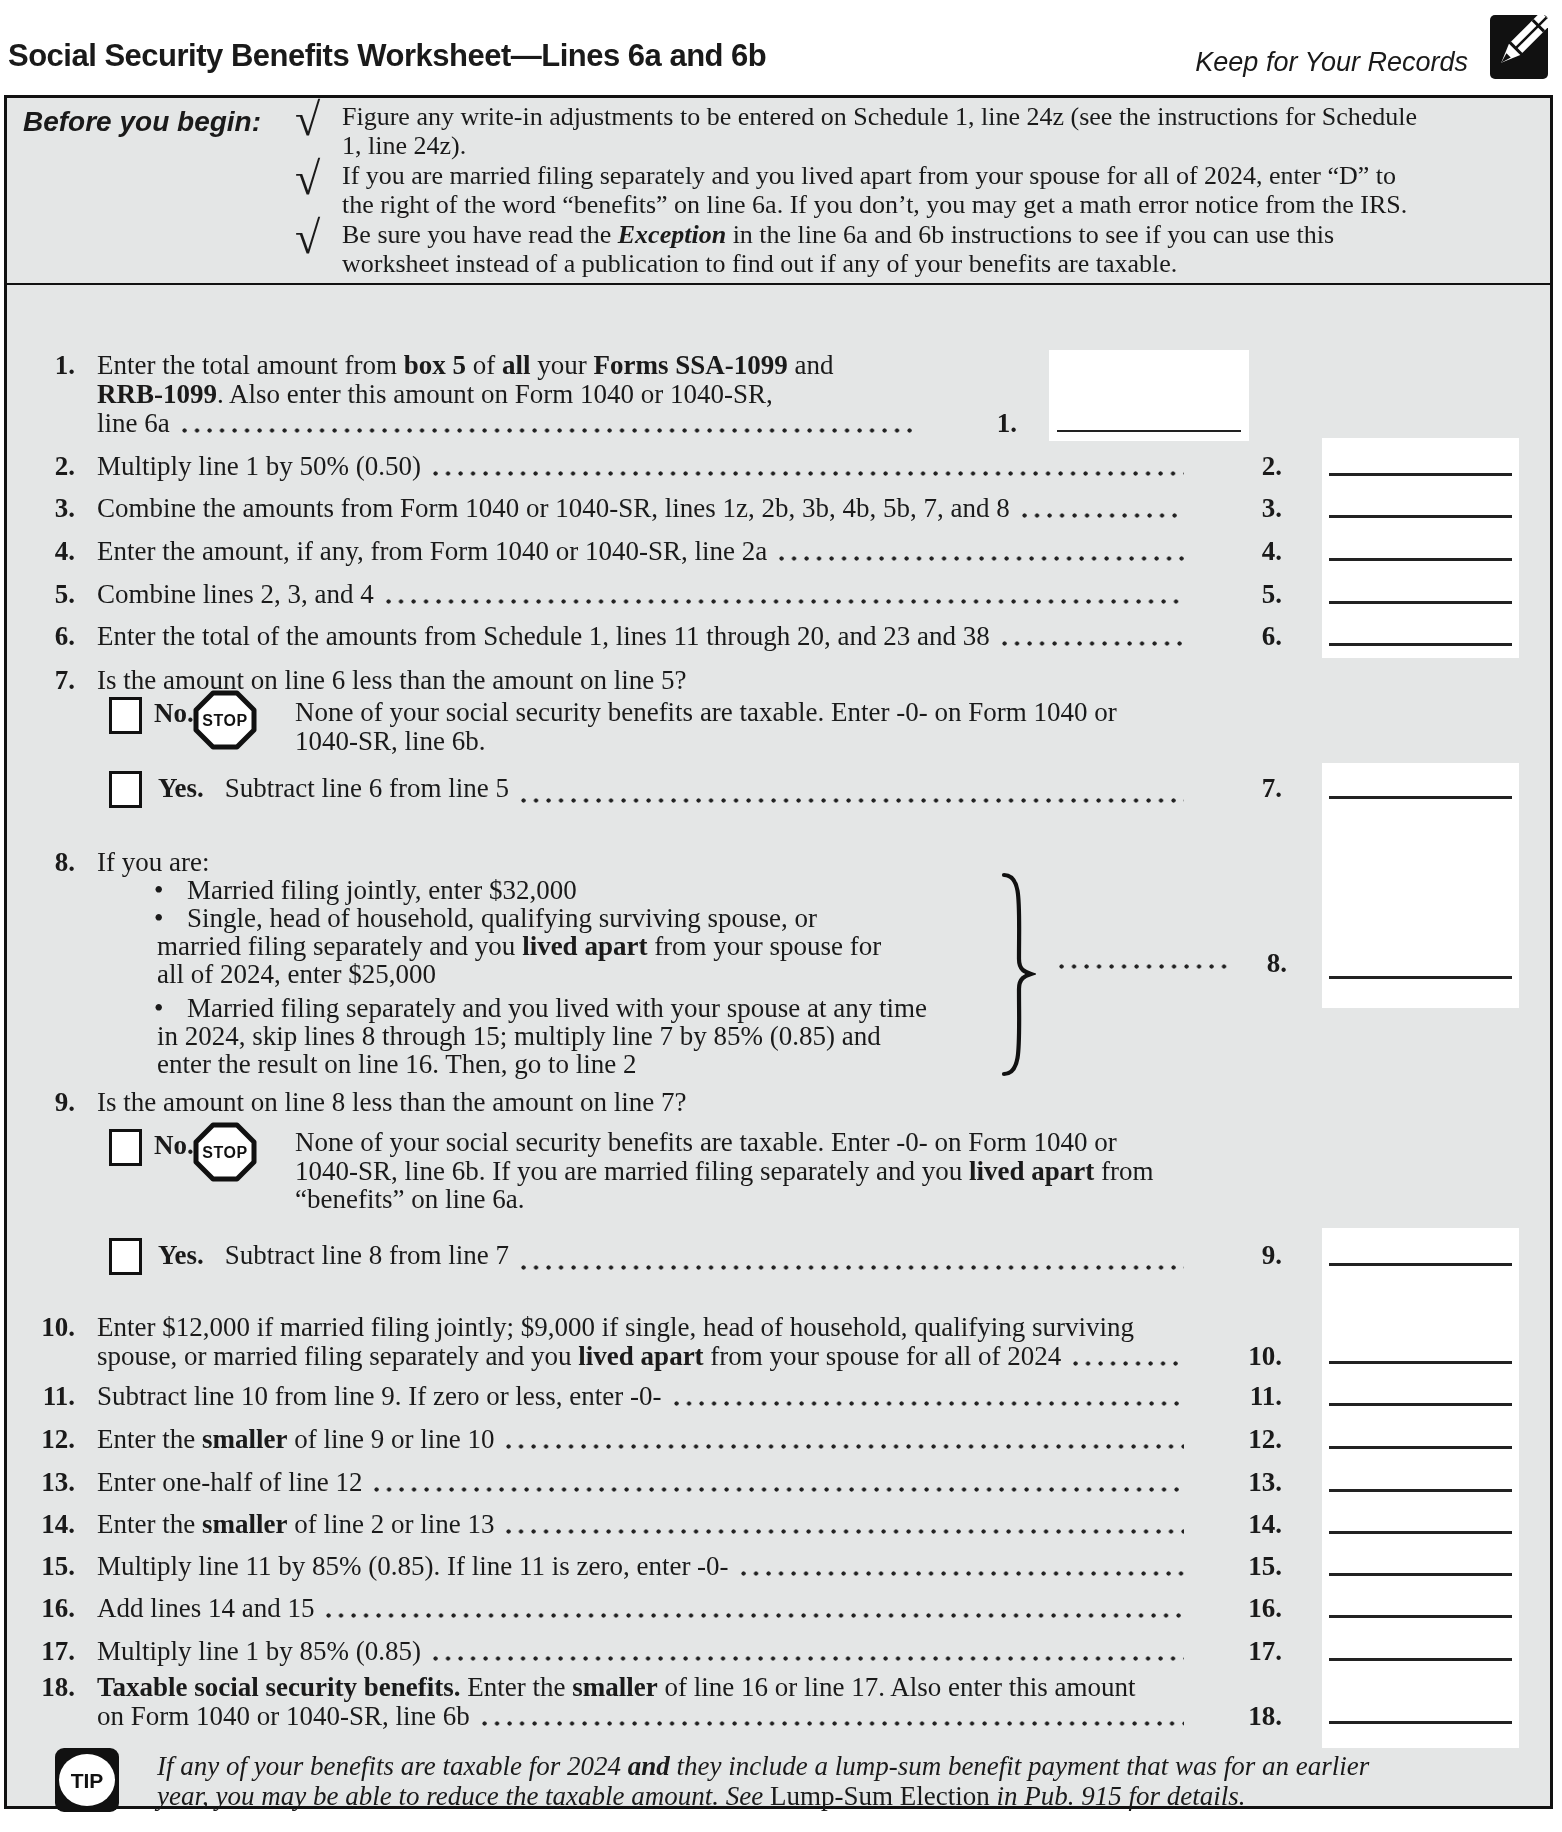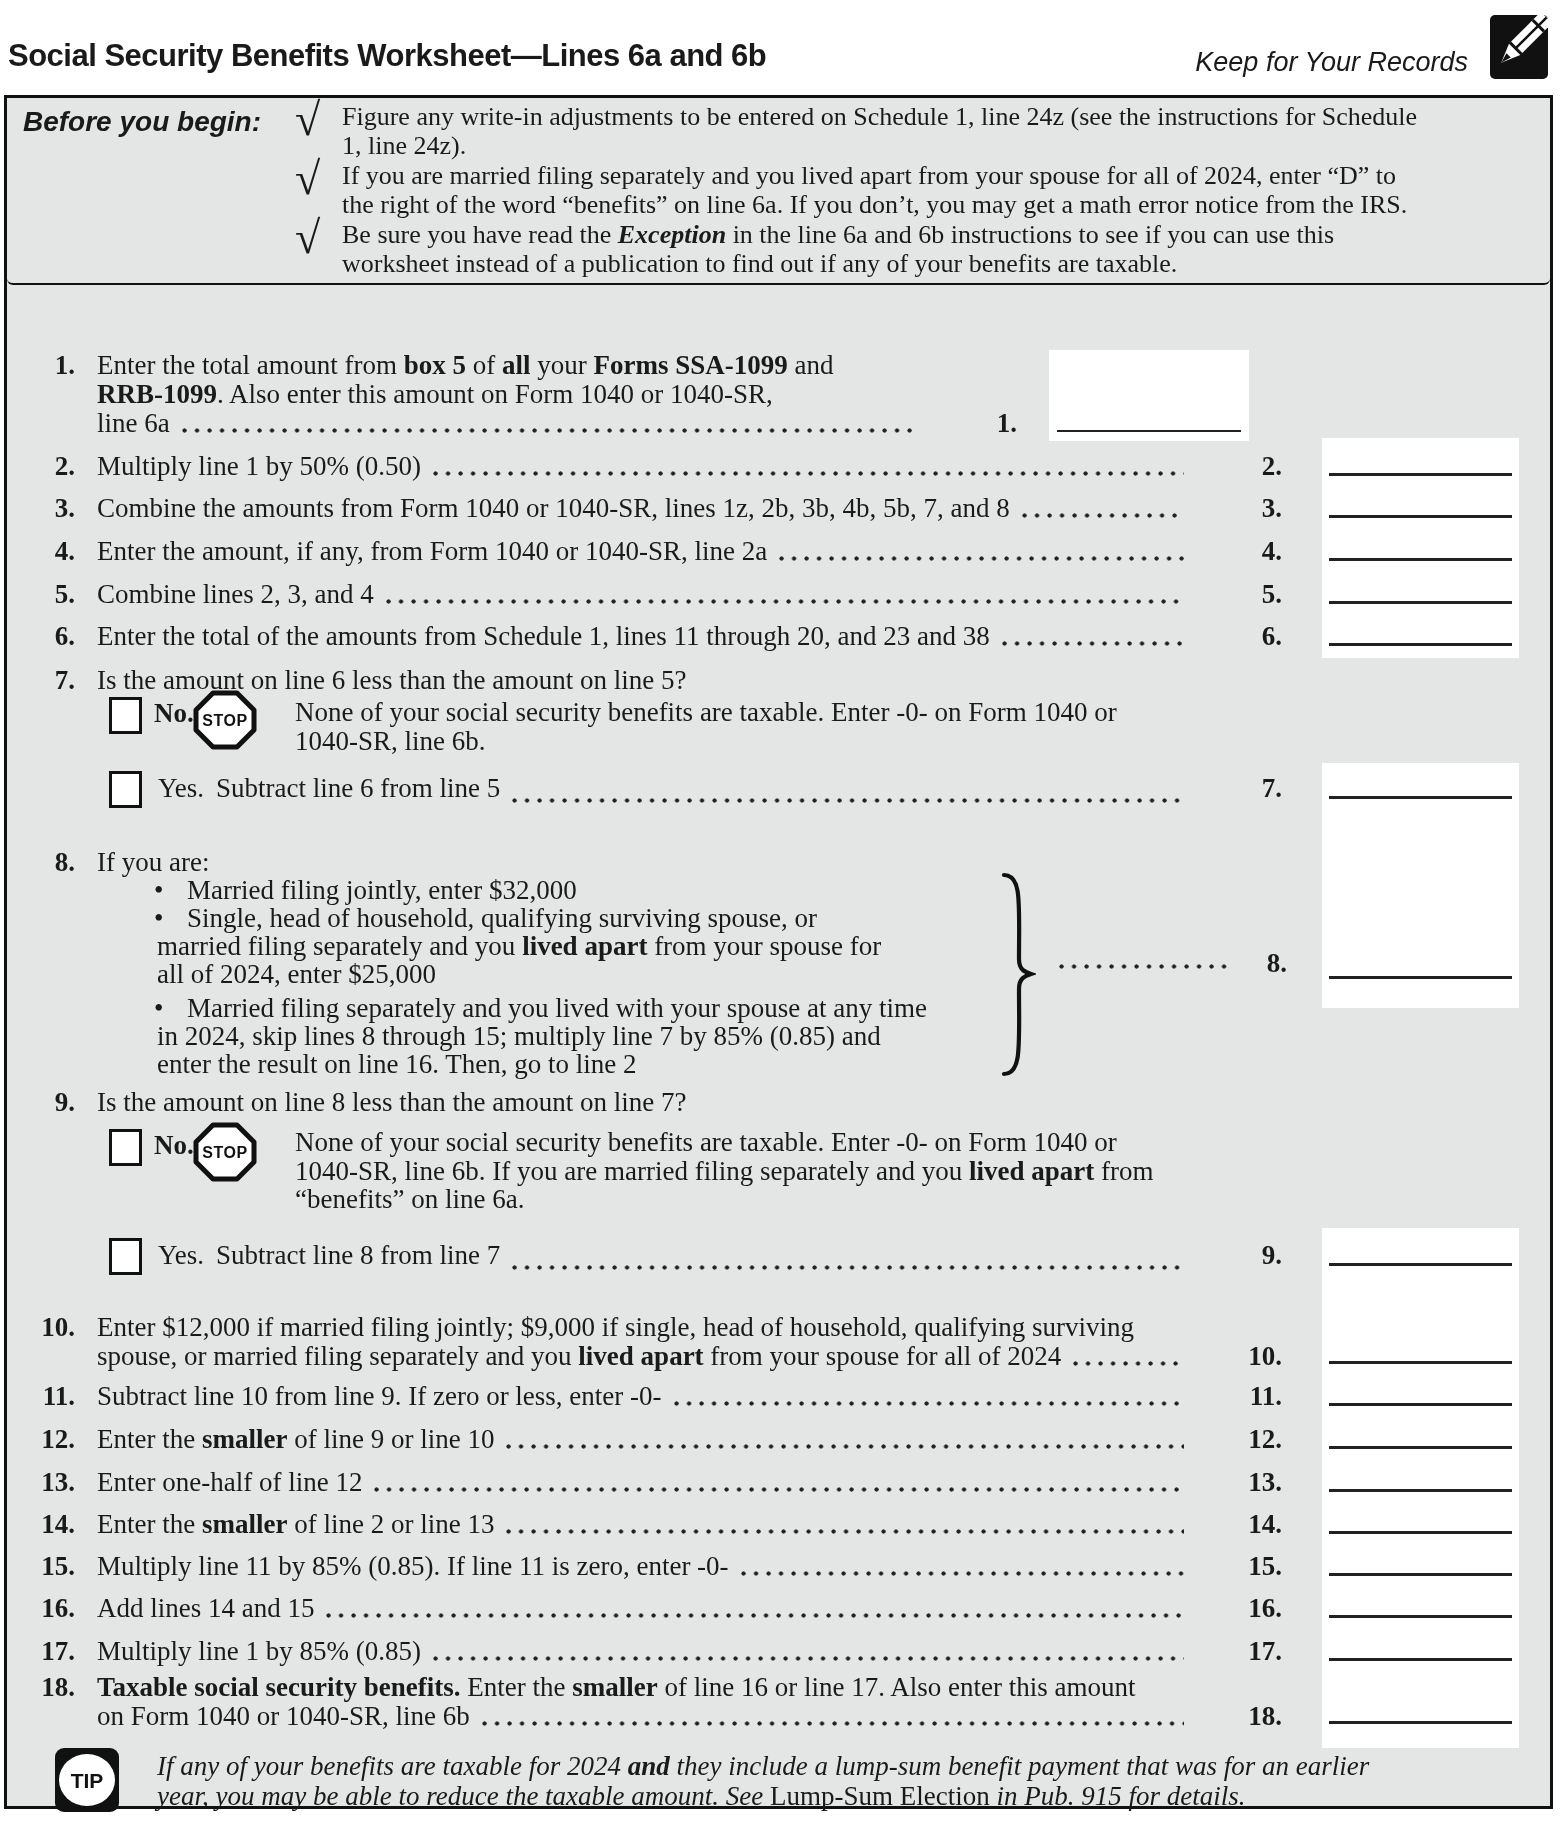--- a/index.html
+++ b/index.html
@@ -6,21 +6,21 @@
   .page{position:relative;width:1562px;height:1832px;background:#fff;overflow:hidden;
         font-family:"Liberation Serif",serif;color:#1a1a1a;}
   
   .hdr{position:absolute;left:0;top:0;width:100%;height:95px;background:#fff;}
   .title{position:absolute;left:8px;top:38px;font:700 31px "Liberation Sans",sans-serif;letter-spacing:-.5px;white-space:nowrap;}
   .keep{position:absolute;right:94px;top:47px;font:italic 400 27px "Liberation Sans",sans-serif;white-space:nowrap;}
   #pencil{position:absolute;right:14px;top:15px;}
   
   .sheet{position:absolute;left:4px;top:95px;width:1549px;height:1714px;background:#e4e6e6;
          border:3px solid #111;box-sizing:border-box;font-size:27px;}
-  .byb{position:absolute;left:0;top:0;width:100%;height:187px;border-bottom:2.5px solid #111;box-sizing:border-box;border-radius:6px;}
+  .byb{position:absolute;left:0;top:0;width:100%;height:187px;border-bottom:2.5px solid #111;box-sizing:border-box;}
   .byb-label{position:absolute;left:16px;top:8px;font:italic 700 28px "Liberation Sans",sans-serif;white-space:nowrap;}
   .checklist{position:absolute;left:290px;top:5px;width:1255px;font-size:26px;line-height:28.5px;}
   .chk{position:relative;padding-left:45px;margin-bottom:2px;}
   .tick{position:absolute;left:-2px;top:-6px;font-size:46px;line-height:1;font-weight:400;}
   .ln{white-space:nowrap;}
   
   .row{position:absolute;left:90px;right:268px;line-height:29px;}
   .rnum{position:absolute;left:-80px;top:0;width:58px;text-align:right;font-weight:700;}
   .fx{display:flex;align-items:baseline;}
   .txt{white-space:nowrap;}
@@ -32,21 +32,21 @@
   #r1{top:253px;width:920px;right:auto;}
   #r2{top:354px}#r3{top:396px}#r4{top:439px}#r5{top:482px}#r6{top:524px}
   #r7q{top:568px}#r8i{top:750px}#r9q{top:990px}
   #r10{top:1215px}#r11{top:1284px}#r12{top:1327px}#r13{top:1370px}#r14{top:1412px}
   #r15{top:1454px}#r16{top:1496px}#r17{top:1539px}#r18{top:1575px}
   
   .cb{position:absolute;width:27px;height:31px;background:#fff;border:3.5px solid #111;}
   .cb-inline{display:inline-block;flex:none;width:27px;height:31px;background:#fff;border:3.5px solid #111;
              align-self:flex-start;margin:-3px 16px 0 0;}
   .sublab{position:absolute;font-weight:700;}
-  .sublab2{flex:none;font-weight:400;margin-right:12px;}
+  .sublab2{flex:none;font-weight:700;margin-right:21px;}
   .subtext{position:absolute;left:288px;line-height:29px;}
   #cb7no{left:102px;top:599px}#no7{left:147px;top:600px}#stop7{position:absolute;left:186px;top:592px}
   #no7t{top:600px}
   #r7yes{left:102px;top:676px}
   #cb9no{left:102px;top:1031px}#no9{left:147px;top:1032px}#stop9{position:absolute;left:186px;top:1024px}
   #no9t{top:1030px;line-height:28.5px;}
   #r9yes{left:102px;top:1143px}
   
   .bl{position:absolute;left:147px;white-space:nowrap;line-height:28px;}
   .blc{left:150px;}

